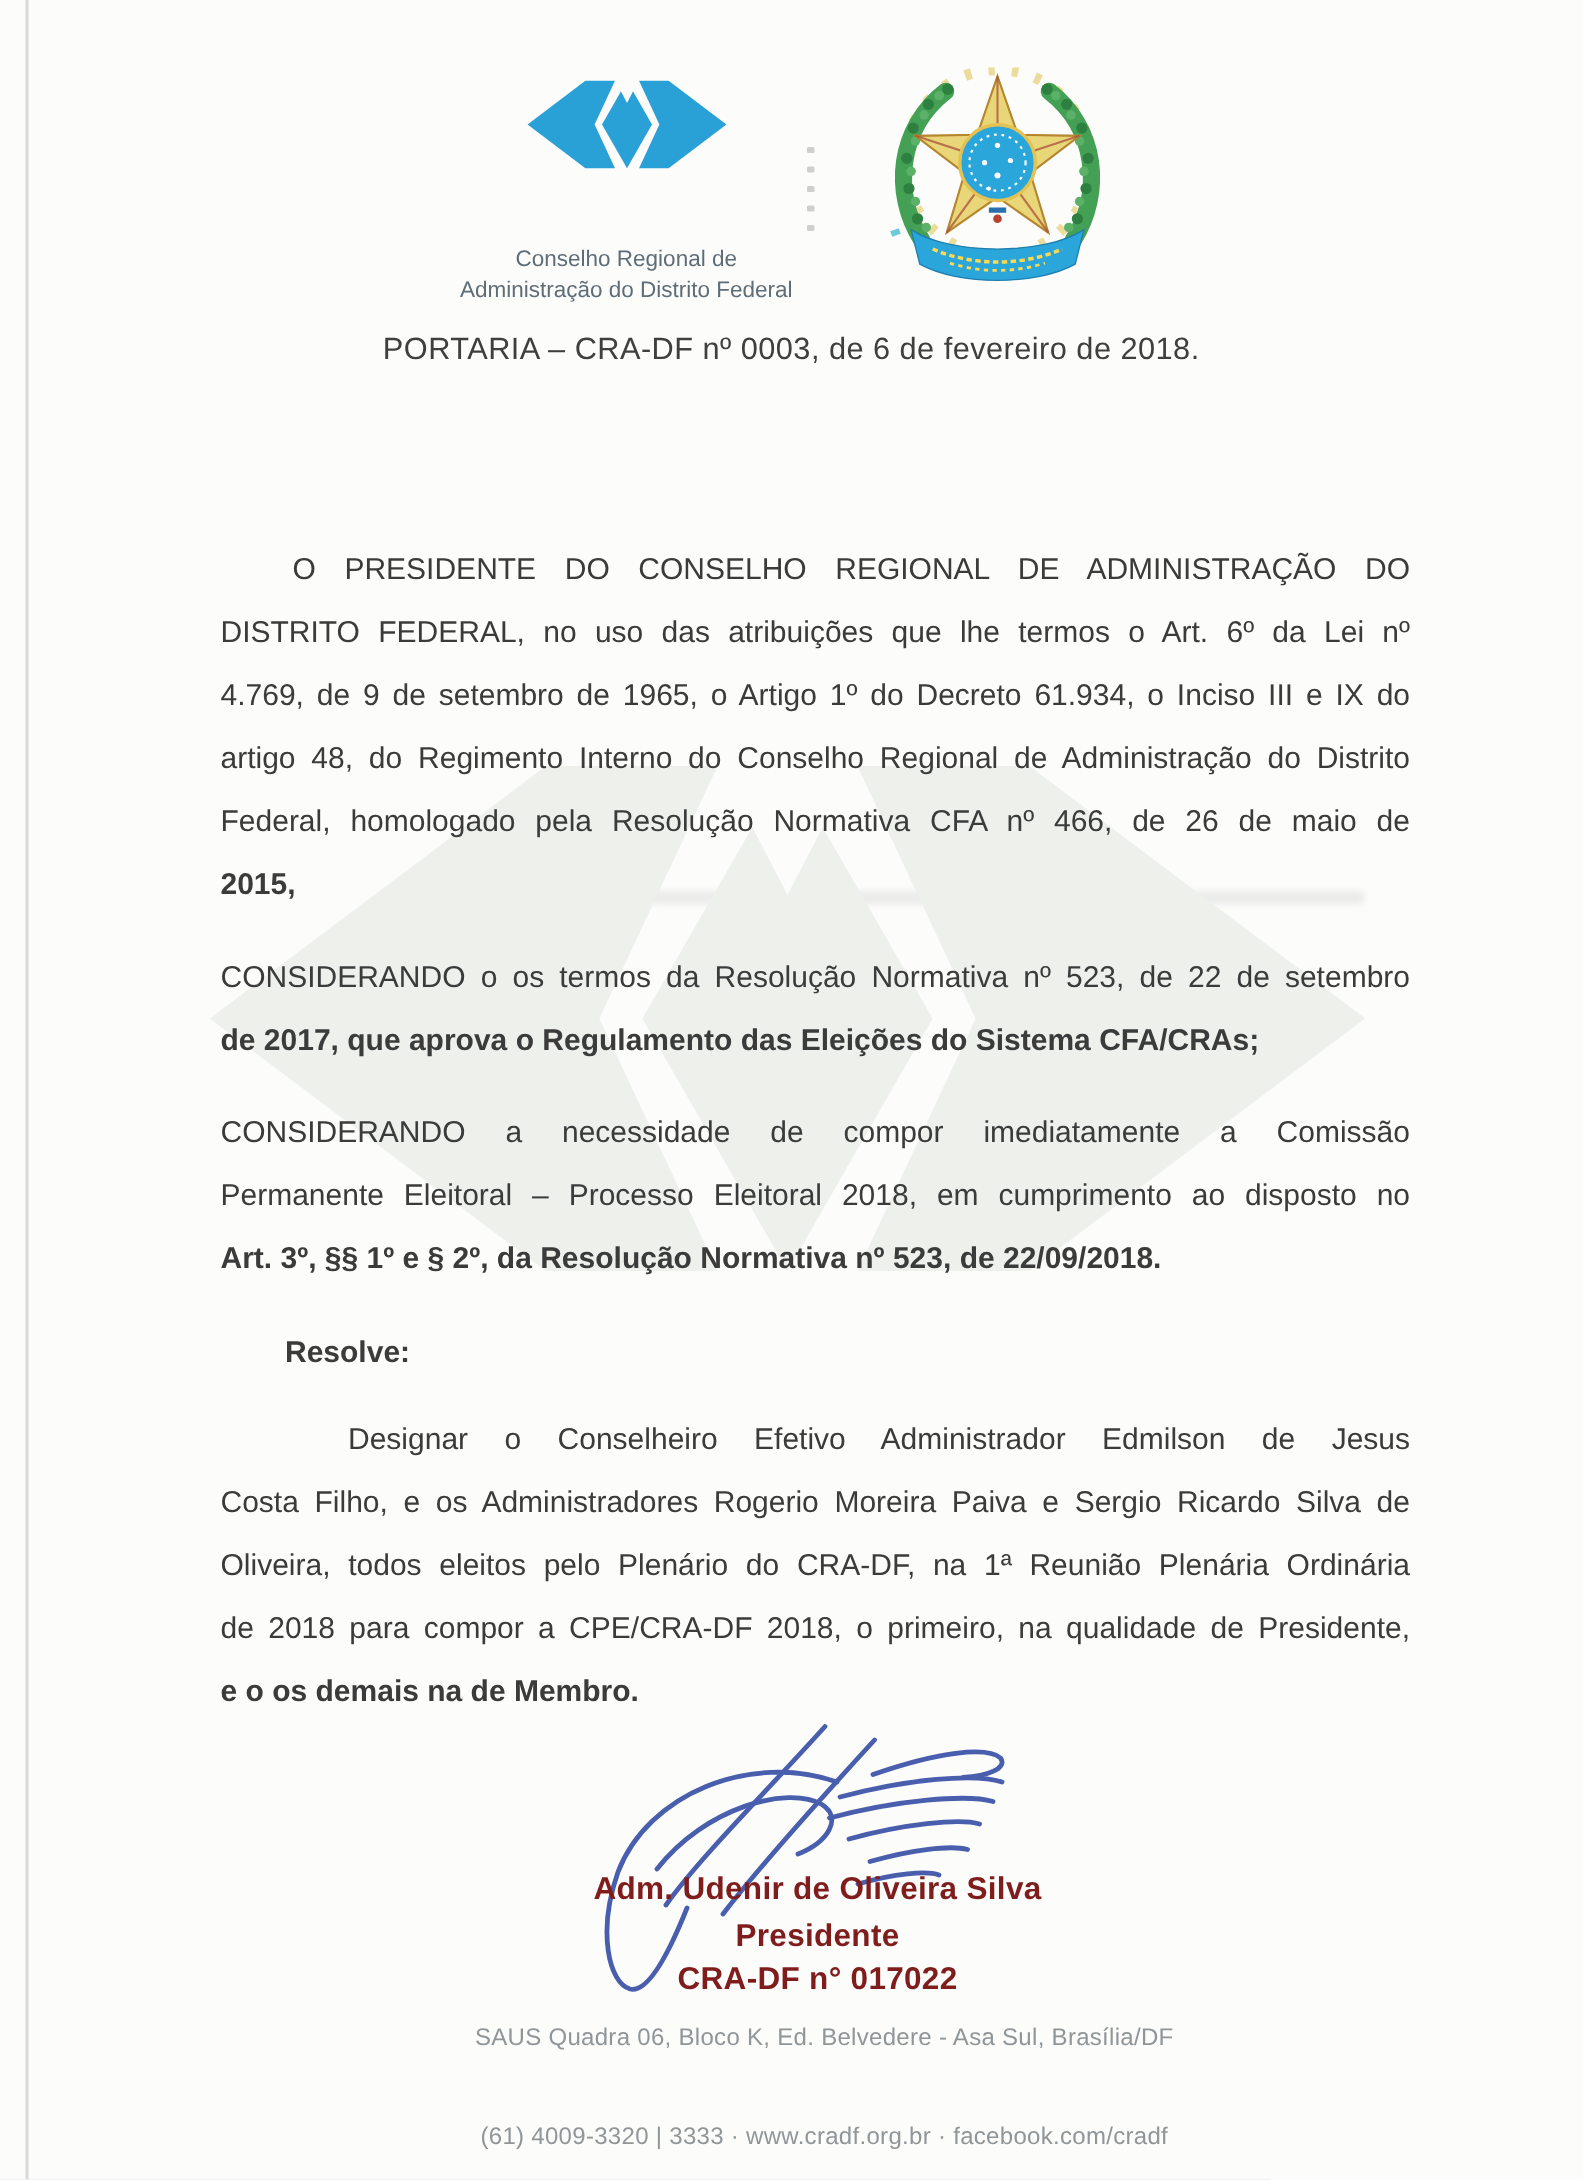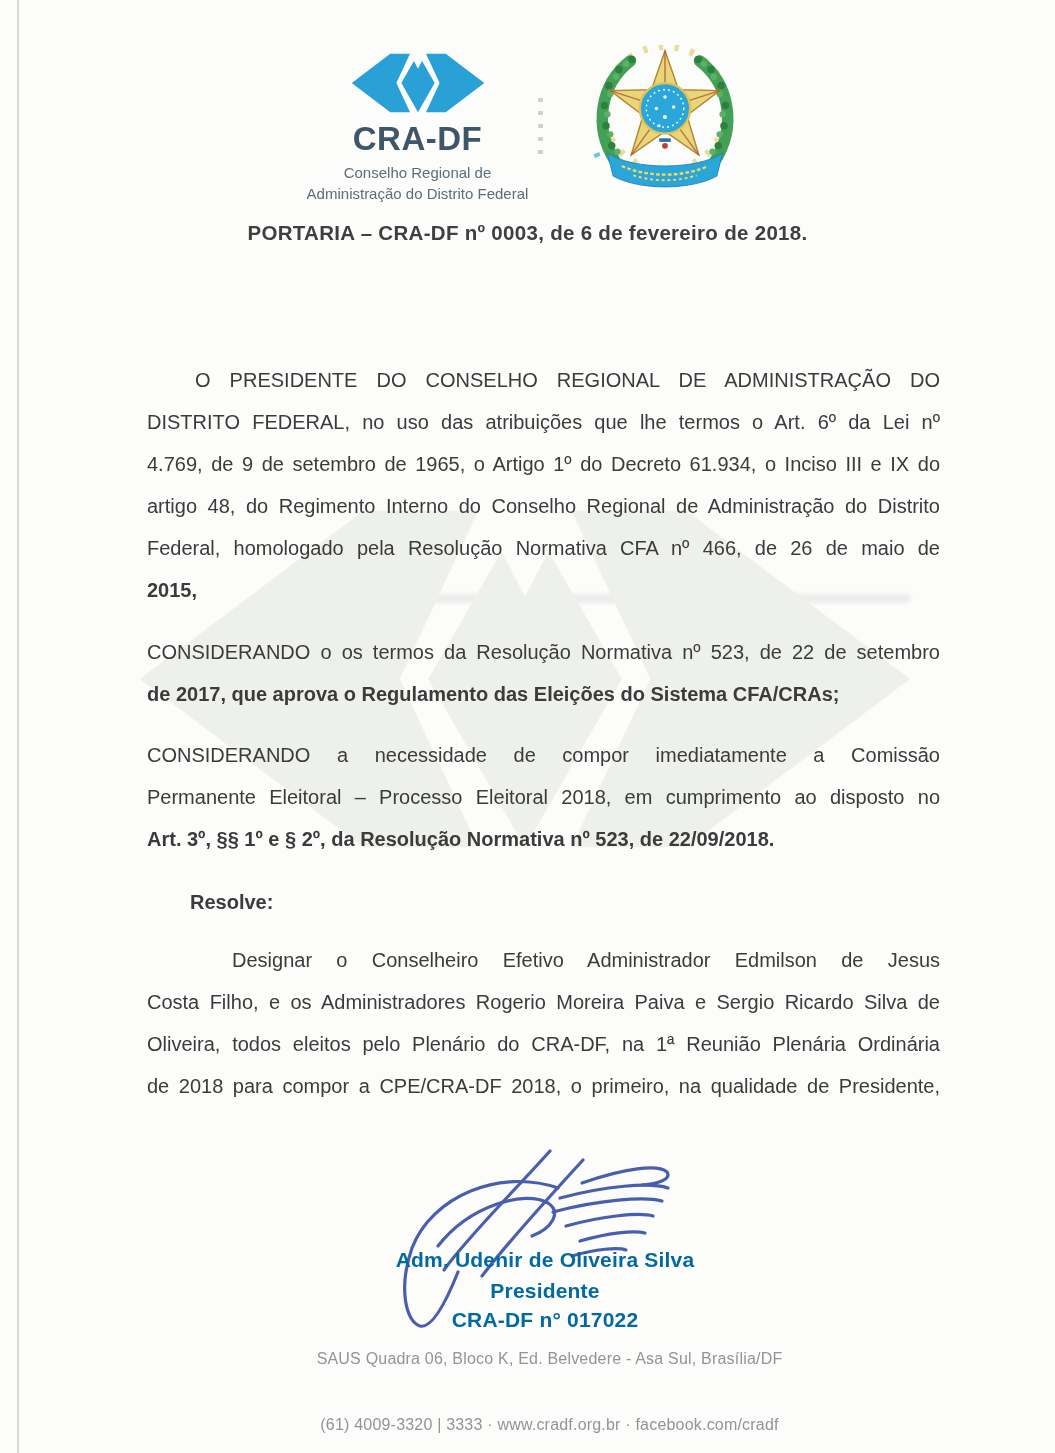--- a/index.html
+++ b/index.html
@@ -17,28 +17,28 @@
   .watermark{position:absolute;left:95px;top:500px;width:860px;height:358px;opacity:1;}
   
   .cra-emblem{position:absolute;left:344px;top:52px;width:148px;height:62px;}
   .brand-name{position:absolute;left:300px;top:120px;width:235px;text-align:center;
     font-size:33px;font-weight:700;letter-spacing:.5px;color:#3f5668;}
   .brand-sub{position:absolute;left:270px;width:295px;text-align:center;
     font-size:15px;line-height:21px;color:#5e6d77;}
   .coat{position:absolute;left:593px;top:45px;width:144px;height:147px;}
   
   .doc-title{position:absolute;left:0;right:0;top:221px;text-align:center;
-    font-size:20.5px;letter-spacing:.3px;color:#3f3f3f;font-weight:bold;}
+    font-size:20.5px;letter-spacing:.3px;color:#3f3f3f;}
   .bl{position:absolute;left:147px;width:793px;font-size:20px;line-height:28px;color:#3b3b3b;margin-top:20px;}
   .j{text-align:justify;text-align-last:justify;}
   .l{text-align:left;font-weight:bold;}
   
   .sig-svg{position:absolute;left:0;top:0;width:1055px;height:1453px;pointer-events:none;}
   .sig-line{position:absolute;left:330px;width:430px;text-align:center;
-    font-weight:700;font-size:21px;color:#0369a1;letter-spacing:.2px;}
+    font-weight:700;font-size:21px;color:#7f1d1d;letter-spacing:.2px;}
   
   .foot{position:absolute;left:0;right:0;text-align:center;
     font-size:16px;color:#909598;letter-spacing:.2px;padding-left:44px;}
 </style>
 </head>
 <body>
 
 <div class="page">
 
   <div class="edge-line"></div>
@@ -58,21 +58,20 @@
     <path d="M240,6 L294,100 L240,194 L186,100 Z" fill="#eef0ec"></path>
     <path d="M212,0 L268,0 L240,54 Z" fill="#fcfcfb"></path>
   </svg>
 
   <svg class="cra-emblem" viewBox="0 0 480 200" preserveAspectRatio="none">
     <path d="M25,100 L150,6 L214,6 L170,100 L214,194 L150,194 Z" fill="#2aa1d6"></path>
     <path d="M455,100 L330,6 L266,6 L310,100 L266,194 L330,194 Z" fill="#2aa1d6"></path>
     <path d="M240,6 L294,100 L240,194 L186,100 Z" fill="#2aa1d6"></path>
     <path d="M212,0 L268,0 L240,54 Z" fill="#fcfcfb"></path>
   </svg>
-  <div class="brand-name">CRA-DF</div>
   <div class="brand-sub" style="top:162px">Conselho Regional de</div>
   <div class="brand-sub" style="top:183px">Administração do Distrito Federal</div>
 
   <svg class="coat" viewBox="0 0 100 102">
     <circle cx="50" cy="44" r="43" fill="none" stroke="#ecdc9c" stroke-width="5" stroke-dasharray="3,8"></circle>
     <path d="M15,80 C1,58 4,28 26,11" fill="none" stroke="#44a054" stroke-width="8" stroke-linecap="round"></path>
     <path d="M85,80 C99,58 96,28 74,11" fill="none" stroke="#44a054" stroke-width="8" stroke-linecap="round"></path>
     <g fill="#2e8040">
       <circle cx="13" cy="70" r="2.6"></circle>
         <circle cx="9" cy="56" r="2.6"></circle>
@@ -134,20 +133,21 @@
   <div class="bl j" style="top:721px">CONSIDERANDO a necessidade de compor imediatamente a Comissão</div>
   <div class="bl j" style="top:763px">Permanente Eleitoral – Processo Eleitoral 2018, em cumprimento ao disposto no</div>
   <div class="bl l" style="top:805px">Art. 3º, §§ 1º e § 2º, da Resolução Normativa nº 523, de 22/09/2018.</div>
 
   <div class="bl l" style="top:868px;text-indent:43px">Resolve:</div>
 
   <div class="bl j" style="top:926px;text-indent:85px">Designar o Conselheiro Efetivo Administrador Edmilson de Jesus</div>
   <div class="bl j" style="top:968px">Costa Filho, e os Administradores Rogerio Moreira Paiva e Sergio Ricardo Silva de</div>
   <div class="bl j" style="top:1010px">Oliveira, todos eleitos pelo Plenário do CRA-DF, na 1ª Reunião Plenária Ordinária</div>
   <div class="bl j" style="top:1052px">de 2018 para compor a CPE/CRA-DF 2018, o primeiro, na qualidade de Presidente,</div>
+  <div class="bl l" style="top:1094px">e o os demais na de Membro.</div>
 
   <svg class="sig-svg" viewBox="0 0 1055 1453">
     <g fill="none" stroke="#3a52a8" stroke-width="3.2" stroke-linecap="round" opacity=".92">
       <path d="M558,1188 C500,1168 432,1196 412,1248 C398,1288 406,1322 420,1326 C432,1329 446,1302 458,1272"></path>
       <path d="M550,1151 C515,1190 465,1240 444,1270"></path>
       <path d="M583,1160 C550,1196 505,1246 482,1276"></path>
       <path d="M438,1246 C470,1205 525,1190 548,1203 C562,1212 552,1228 532,1236"></path>
       <path d="M582,1183 C625,1168 658,1164 667,1172 C672,1179 658,1184 642,1185"></path>
       <path d="M560,1198 C605,1186 650,1182 668,1188"></path>
       <path d="M553,1212 C598,1200 645,1196 662,1201"></path>

